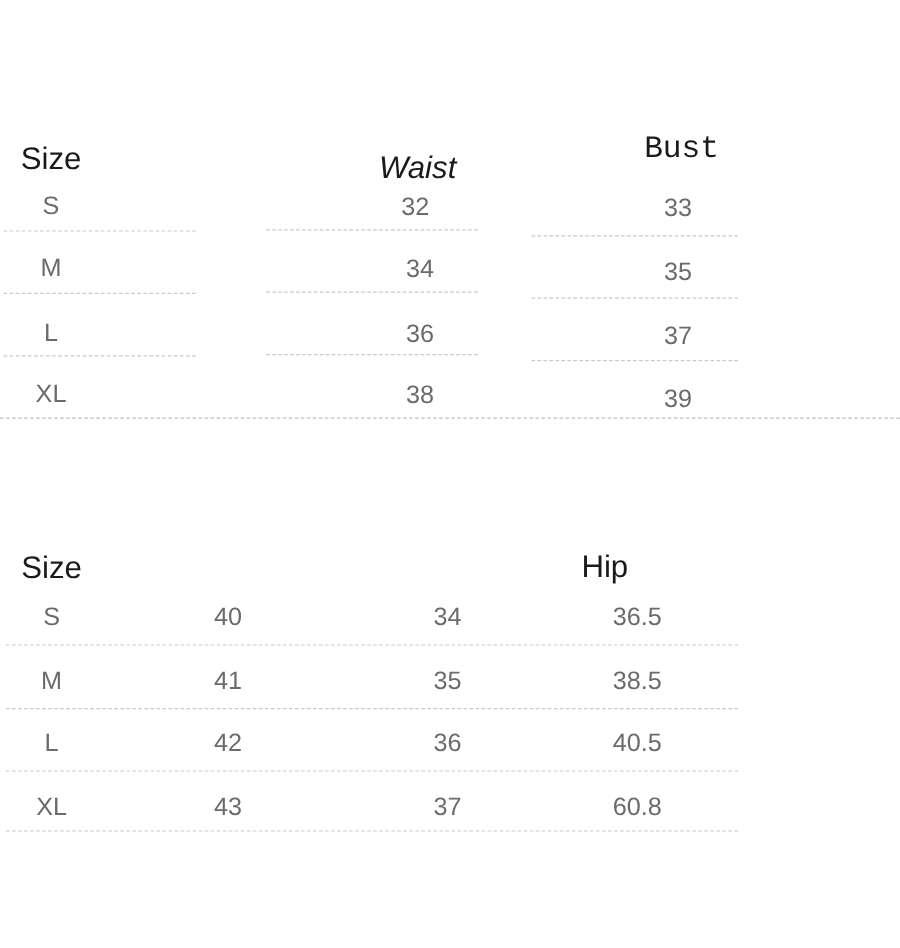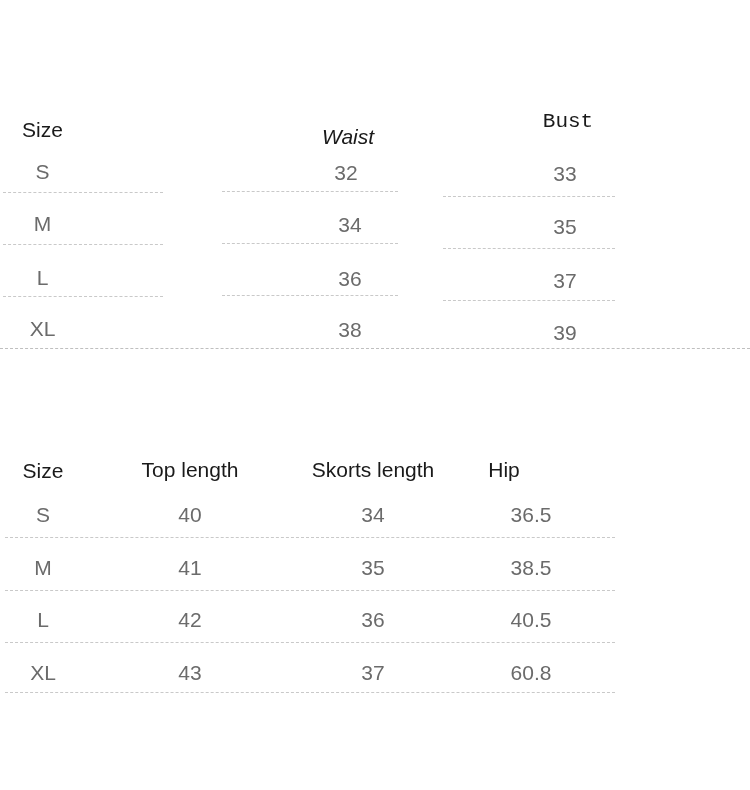--- a/index.html
+++ b/index.html
@@ -27,21 +27,21 @@
 
   
   .cell {
     position: absolute;
     text-align: center;
     white-space: nowrap;
     line-height: 1;
   }
   .header-cell {
     color: #1a1a1a;
-    font-size: 21px;
+    font-size: 26px;
     font-weight: 400;
   }
   .data-cell {
     color: #6b6b6b;
     font-size: 21px;
     font-weight: 400;
   }
 
   
   .rule {
@@ -100,22 +100,20 @@
     <div class="cell data-cell" style="left:0px; top:318px; width:85px;">XL</div>
     <div class="cell data-cell" style="left:300px; top:319px; width:100px;">38</div>
     <div class="cell data-cell" style="left:515px; top:322px; width:100px;">39</div>
 
     <div class="rule rule-strong" style="left:0px; top:348px; width:750px;"></div>
   </div>
 
   <div class="table-block" id="table-two">
 
     <div class="cell header-cell" style="left:0px; top:60px; width:86px;">Size</div>
-    <div class="cell header-cell" style="left:120px; top:59px; width:140px;">Top length</div>
-    <div class="cell header-cell" style="left:288px; top:59px; width:170px;">Skorts length</div>
     <div class="cell header-cell" style="left:454px; top:59px; width:100px;">Hip</div>
 
     <div class="cell data-cell" style="left:0px; top:104px; width:86px;">S</div>
     <div class="cell data-cell" style="left:140px; top:104px; width:100px;">40</div>
     <div class="cell data-cell" style="left:323px; top:104px; width:100px;">34</div>
     <div class="cell data-cell" style="left:481px; top:104px; width:100px;">36.5</div>
 
     <div class="rule" style="left:5px; top:137px; width:610px;"></div>
 
     <div class="cell data-cell" style="left:0px; top:157px; width:86px;">M</div>

